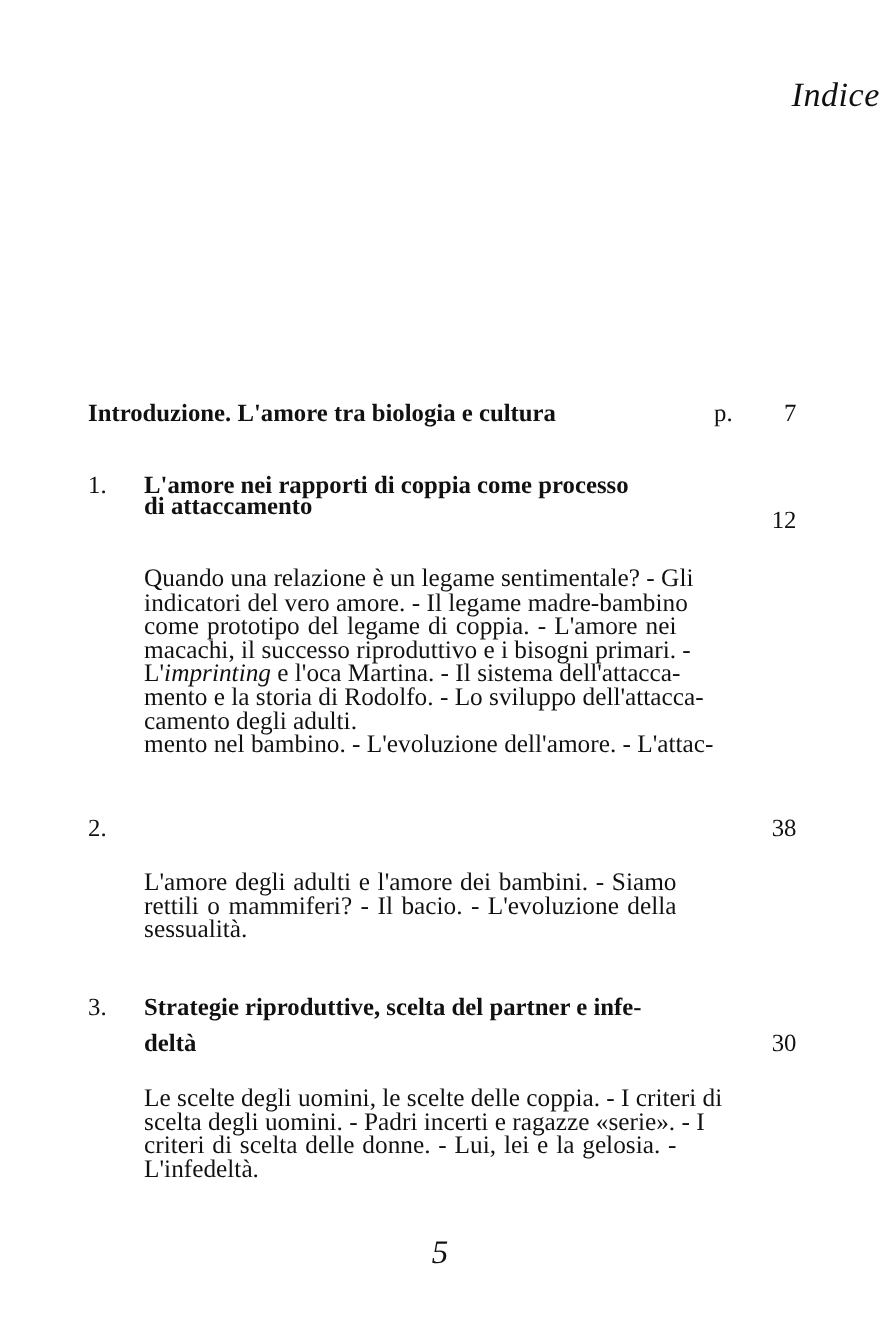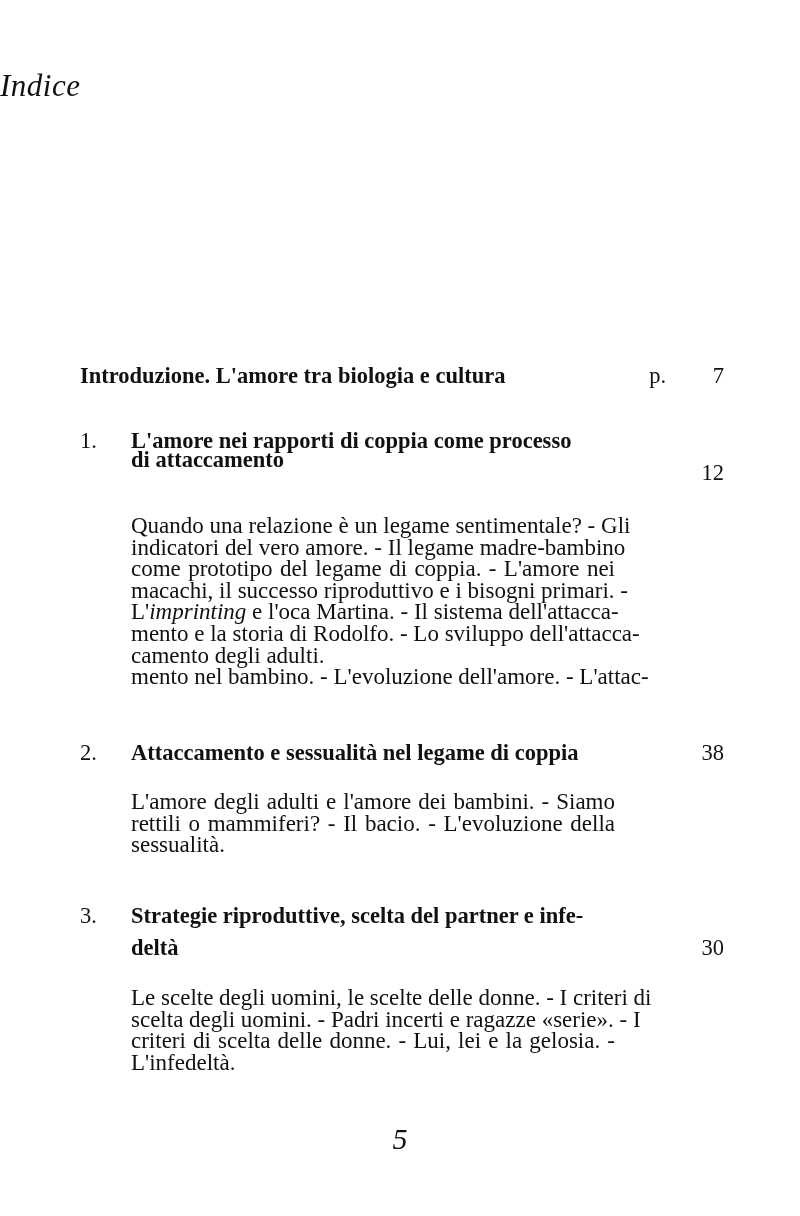--- a/index.html
+++ b/index.html
@@ -1,18 +1,18 @@
 <!DOCTYPE html>
 <html><head>
 <meta charset="utf-8">
 <style>
   html, body { margin: 0; padding: 0; background: #ffffff; }
   body { width: 800px; height: 1216px; position: relative; overflow: hidden;
          font-family: "Liberation Serif", "DejaVu Serif", serif; color: #111; }
-  .title { position: absolute; top: 68px; left: 0; width: 800px; text-align: left;
+  .title { position: absolute; top: 68px; left: 0; width: 800px; text-align: right;
            font-style: italic; font-size: 31px; letter-spacing: 0.5px; }
   .entry-head { position: absolute; left: 80px; width: 644px; font-size: 22.5px; line-height: 32px; }
   .entry-head .num { position: absolute; left: 0; top: 0; }
   .entry-head .text { position: absolute; left: 51px; font-weight: bold; }
   .entry-head .page { position: absolute; right: 0; }
   .intro .text { left: 0; }
   .intro .p-label { position: absolute; right: 58px; }
   .synopsis { position: absolute; left: 131px; width: 484px; font-size: 23px; line-height: 21.6px; }
   .synopsis .ln { display: block; text-align: justify; text-align-last: justify; white-space: nowrap; height: 21.6px; }
   .synopsis .ln.last { text-align-last: left; }
@@ -42,35 +42,34 @@
   <span class="ln">come prototipo del legame di coppia. - L'amore nei</span>
   <span class="ln">macachi, il successo riproduttivo e i bisogni primari. -</span>
   <span class="ln italic-mix">L'<em>imprinting</em> e l'oca Martina. - Il sistema dell'attacca-</span>
   <span class="ln">mento e la storia di Rodolfo. - Lo sviluppo dell'attacca-</span>
   <span class="ln last">camento degli adulti.</span>
   <span class="ln">mento nel bambino. - L'evoluzione dell'amore. - L'attac-</span>
 </div>
 
 <div class="entry-head" style="top:737px;height:32px;">
   <span class="num">2.</span>
-  <span class="text" style="top:0">Attaccamento e sessualità nel legame di coppia</span>
   <span class="page" style="top:0">38</span>
 </div>
 <div class="synopsis" style="top:791px;">
   <span class="ln">L'amore degli adulti e l'amore  dei bambini. - Siamo</span>
   <span class="ln">rettili o mammiferi? - Il bacio. - L'evoluzione della</span>
   <span class="ln last">sessualità.</span>
 </div>
 
 <div class="entry-head" style="top:900px;height:64px;">
   <span class="num">3.</span>
   <span class="text" style="top:0">Strategie riproduttive, scelta del partner e infe-</span>
   <span class="text" style="top:32px">deltà</span>
   <span class="page" style="top:32px">30</span>
 </div>
 <div class="synopsis" style="top:987px;">
-  <span class="ln">Le scelte degli uomini, le scelte delle donne. - I criteri di</span>
+  <span class="ln">Le scelte degli uomini, le scelte delle coppia. - I criteri di</span>
   <span class="ln">scelta degli uomini. - Padri incerti e ragazze «serie». - I</span>
   <span class="ln">criteri di scelta delle donne. - Lui, lei e la gelosia. -</span>
   <span class="ln last">L'infedeltà.</span>
 </div>
 
 <div class="folio">5</div>
 
 </body></html>

